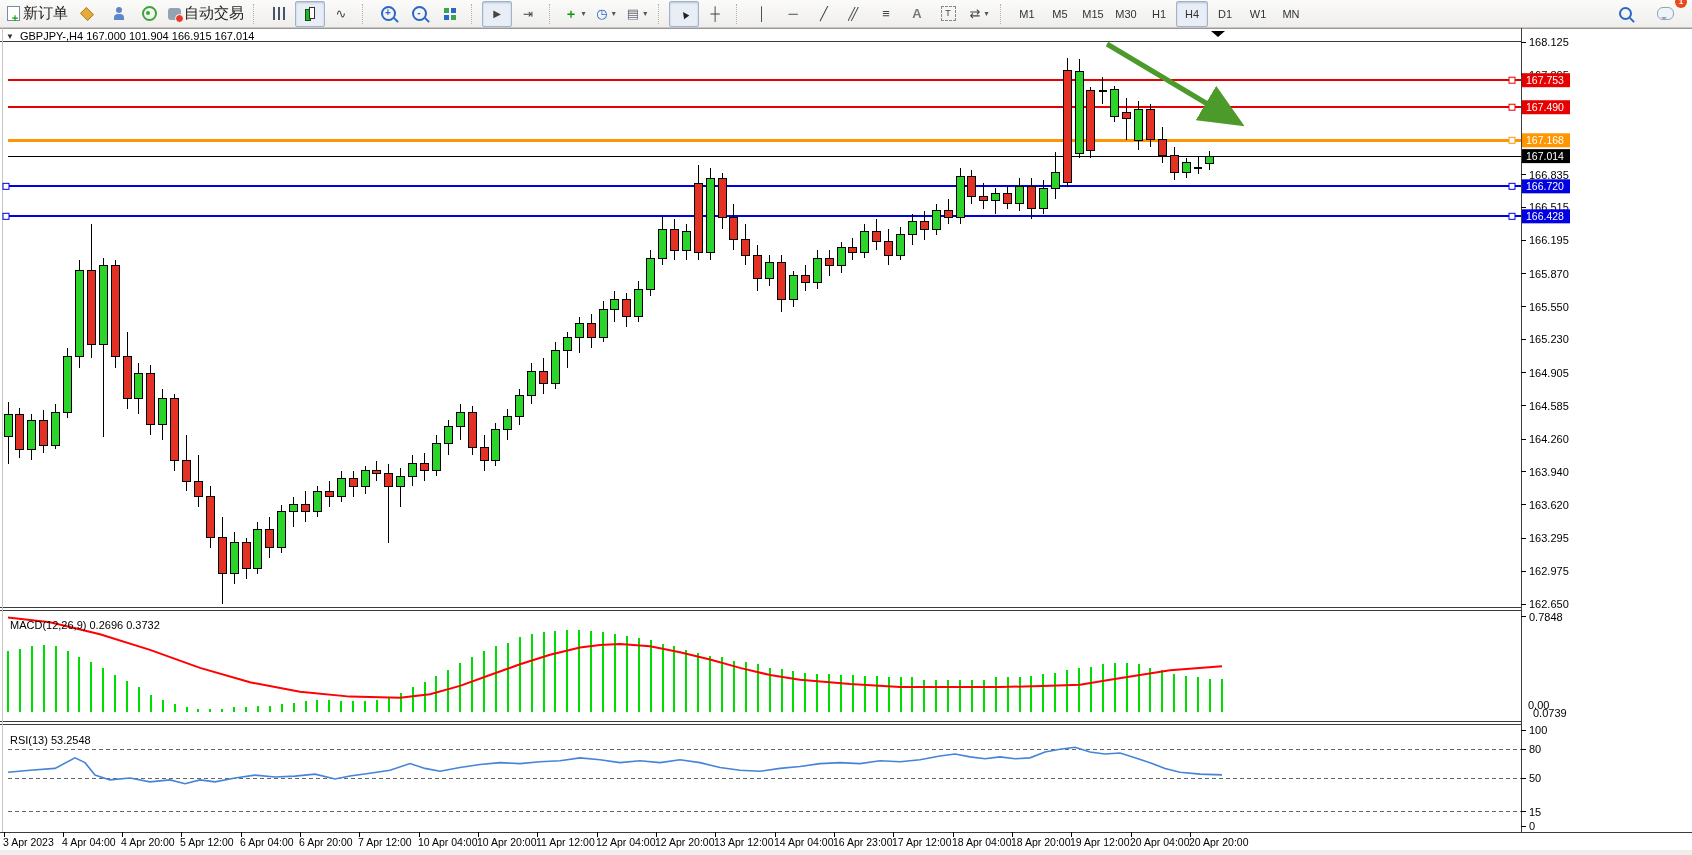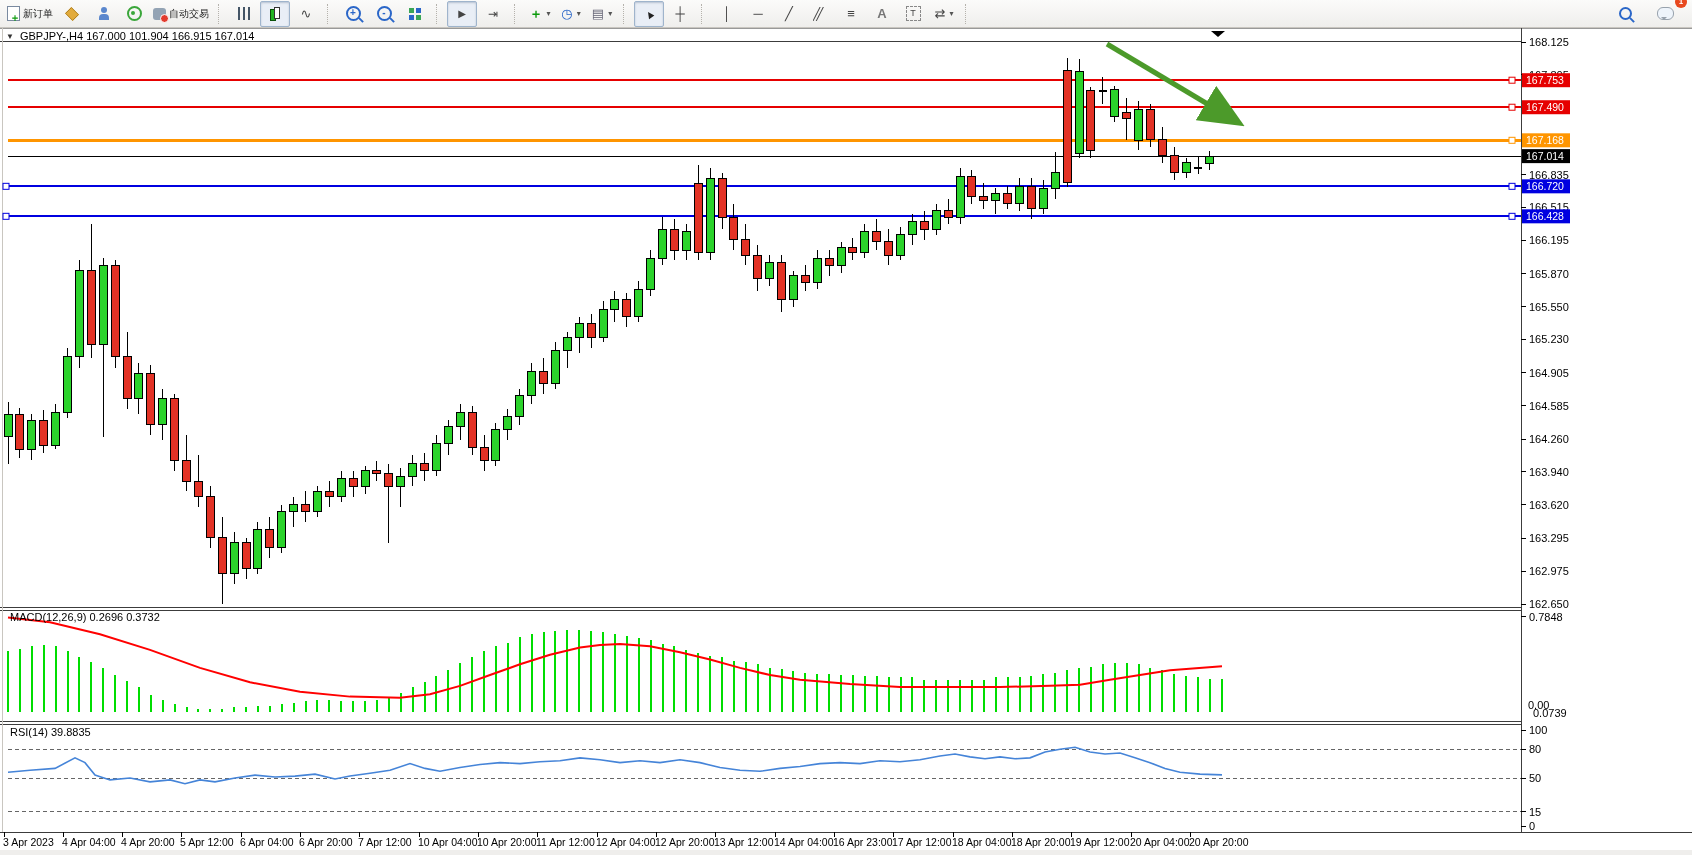--- a/index.html
+++ b/index.html
@@ -5,21 +5,21 @@
   html,body{margin:0;padding:0;width:1692px;height:855px;overflow:hidden;
     font-family:"Liberation Sans",sans-serif;background:#fff;}
   #toolbar{position:absolute;left:0;top:0;width:1692px;height:28px;
     background:linear-gradient(#fbfbfa,#efeeec);border-bottom:1px solid #c9c6c0;
     display:flex;align-items:center;padding-left:4px;box-sizing:border-box;z-index:5;}
   .grp{display:flex;align-items:center;gap:1px;}
   .sep{width:6px;height:20px;border-left:1px dotted #b5b2ac;margin:0 4px 0 6px;}
   .btn{height:24px;min-width:24px;display:flex;align-items:center;justify-content:center;
     border:1px solid transparent;border-radius:2px;font-size:13px;color:#444;cursor:default;gap:3px;padding:0 2px;}
   .btn.sel{background:#e9eef6;border:1px solid #9fb4cc;box-shadow:inset 0 1px 2px rgba(90,110,140,.35);}
-  .btn .cap{font-size:10px;color:#222;}
+  .btn .cap{font-size:15px;color:#222;}
   .caret{font-size:8px;color:#555;margin-left:1px;}
   .tf{font-size:11px;color:#333;min-width:26px;}
   
   .ic-doc{width:11px;height:13px;background:#fff;border:1px solid #7a8aa0;position:relative;}
   .ic-doc::after{content:"＋";position:absolute;left:2px;bottom:-5px;color:#0b9a0b;font-size:10px;font-weight:bold;}
   .ic-gold{width:10px;height:10px;background:#e2ab3c;border:1px solid #a97b1e;transform:rotate(45deg) scale(.9,.75);}
   .ic-person{width:13px;height:13px;position:relative;}
   .ic-person::before{content:"";position:absolute;left:4px;top:0;width:6px;height:6px;border-radius:50%;background:#5b87cd;}
   .ic-person::after{content:"";position:absolute;left:2px;bottom:0;width:10px;height:6px;border-radius:4px 4px 0 0;background:#5b87cd;}
   .ic-sonar{width:11px;height:11px;border:2px solid #3aa63a;border-radius:50%;position:relative;}
@@ -44,21 +44,21 @@
   .ic-search{width:9px;height:9px;border:2px solid #2a66c8;border-radius:50%;position:relative;}
   .ic-search::after{content:"";position:absolute;width:6px;height:2px;background:#2a66c8;transform:rotate(45deg);right:-5px;bottom:-3px;}
   .ic-bubble{width:15px;height:11px;border:1.5px solid #98a2ad;border-radius:6px;background:#eef4fb;position:relative;}
   .ic-bubble::after{content:"";position:absolute;left:3px;bottom:-4px;border:3px solid transparent;border-top-color:#98a2ad;}
   .badge{position:absolute;top:-6px;right:-8px;width:12px;height:12px;border-radius:50%;background:#e8491f;
     color:#fff;font-size:8px;line-height:12px;text-align:center;font-weight:bold;}
   #right-tools{margin-left:auto;display:flex;align-items:center;gap:10px;padding-right:12px;}
   
   #symbol-header{position:absolute;left:6px;top:30px;z-index:3;font-size:11px;color:#000;display:flex;gap:6px;align-items:center;}
   #symbol-header .dd{font-size:8px;color:#333;}
-  .panel-label{position:absolute;z-index:3;font-size:11px;color:#000;}
+  .panel-label{position:absolute;z-index:3;font-size:11px;color:#000;margin-top:8px;}
   #macd-label{left:10px;top:611px;}
   #rsi-label{left:10px;top:726px;}
   #cv{position:absolute;left:0;top:0;z-index:1;}
   #bottom-strip{position:absolute;left:0;top:850px;width:1692px;height:5px;background:#efeeec;z-index:2;}
 </style>
 </head>
 <body>
 
 <div id="toolbar">
   <div class="grp">
@@ -159,37 +159,48 @@
       </div>
     <div class="btn">
         <span class="ic-lblT">T</span>
       </div>
     <div class="btn">
         <span>⇄</span>
         <span class="caret">▾</span>
       </div>
   </div>
   <div class="sep"></div>
+  <div class="grp" id="tf-group">
+      <div class="btn tf">M1</div>
+      <div class="btn tf">M5</div>
+      <div class="btn tf">M15</div>
+      <div class="btn tf">M30</div>
+      <div class="btn tf">H1</div>
+      <div class="btn tf sel">H4</div>
+      <div class="btn tf">D1</div>
+      <div class="btn tf">W1</div>
+      <div class="btn tf">MN</div>
+    </div>
   <div id="right-tools">
     <div class="btn">
         <span class="ic-search"></span>
       </div>
     <div class="btn" style="position:relative;">
       <span class="ic-bubble"></span>
       <span class="badge">1</span>
     </div>
   </div>
 </div>
 
 <div id="symbol-header">
   <span class="dd">▼</span>
   <span>GBPJPY-,H4  167.000 101.904 166.915 167.014</span>
 </div>
 <div class="panel-label" id="macd-label">MACD(12,26,9) 0.2696 0.3732</div>
-<div class="panel-label" id="rsi-label">RSI(14) 39.8835</div>
+<div class="panel-label" id="rsi-label">RSI(13) 53.2548</div>
 <div id="bottom-strip"></div>
 
 <svg id="cv" width="1692" height="855">
     <rect x="0" y="28" width="1692" height="827" fill="#ffffff"></rect>
     <line x1="0" y1="28" x2="1692" y2="28" stroke="#999999" stroke-width="1" shape-rendering="crispEdges"></line>
     <line x1="0" y1="41" x2="1521" y2="41" stroke="#3c3c3c" stroke-width="1" shape-rendering="crispEdges"></line>
     <line x1="0" y1="607" x2="1521" y2="607" stroke="#3c3c3c" stroke-width="1" shape-rendering="crispEdges"></line>
     <line x1="0" y1="610" x2="1521" y2="610" stroke="#3c3c3c" stroke-width="1" shape-rendering="crispEdges"></line>
     <line x1="0" y1="721" x2="1521" y2="721" stroke="#3c3c3c" stroke-width="1" shape-rendering="crispEdges"></line>
     <line x1="0" y1="724" x2="1521" y2="724" stroke="#3c3c3c" stroke-width="1" shape-rendering="crispEdges"></line>

